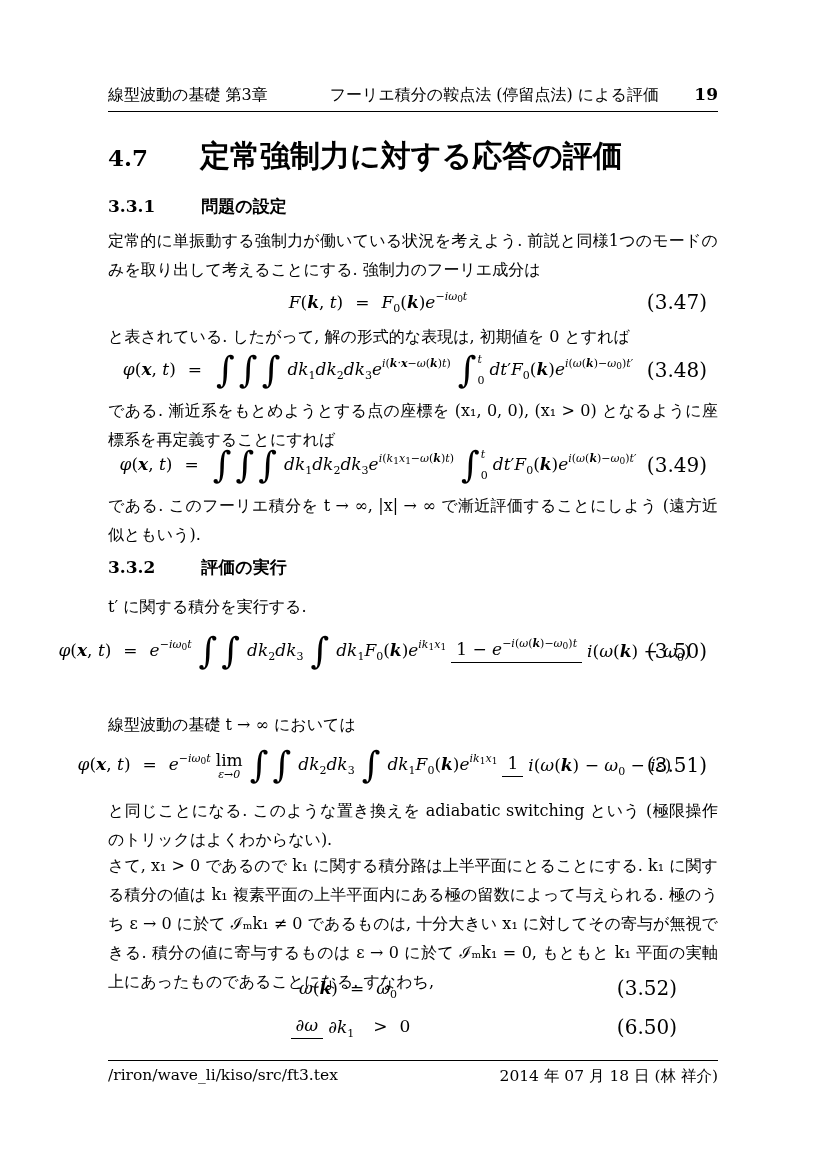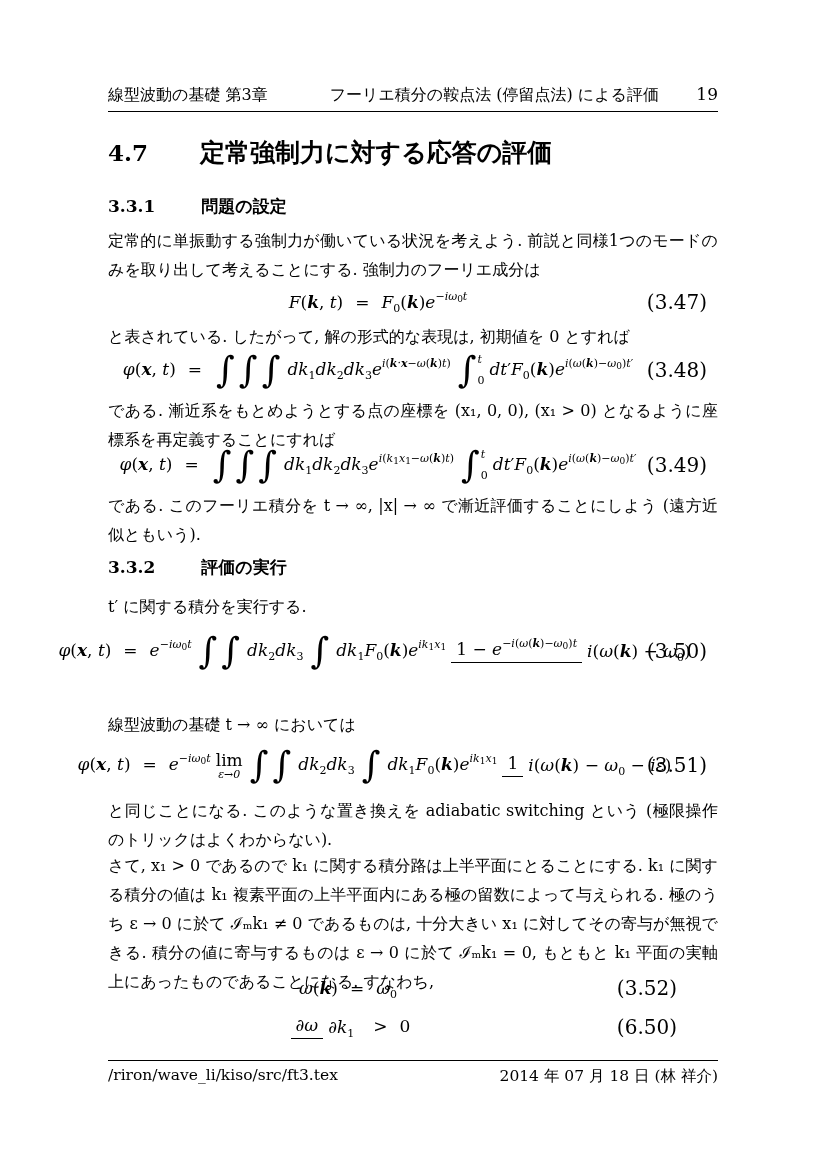--- a/index.html
+++ b/index.html
@@ -4,27 +4,27 @@
 <style>
   html,body{margin:0;padding:0;background:#ffffff;}
   .page{position:relative;width:826px;height:1169px;background:#ffffff;color:#000;
         font-family:"DejaVu Serif","Liberation Serif",serif;overflow:hidden;}
   .abs{position:absolute;left:108px;width:610px;gap:28px;}
 
   
   .header{top:84px;display:flex;align-items:baseline;font-size:16px;}
   .header .doc{white-space:nowrap;}
   .header .chap{margin-left:34px;white-space:nowrap;}
-  .header .pno{margin-left:auto;font-weight:normal;font-size:17px;}
+  .header .pno{margin-left:auto;font-weight:bold;font-size:17px;}
   .hrule{top:111px;height:1px;background:#000;}
 
   
   .sec{top:136px;display:flex;align-items:baseline;font-weight:bold;}
   .sec .num{font-size:23px;margin-right:24px;}
-  .sec .ttl{font-size:25px;font-family:"DejaVu Sans","Liberation Sans",sans-serif;}
+  .sec .ttl{font-size:30px;font-family:"DejaVu Sans","Liberation Sans",sans-serif;}
   .ssec{display:flex;align-items:baseline;font-weight:bold;}
   .ssec .num{font-size:17px;margin-right:18px;}
   .ssec .ttl{font-size:17px;font-family:"DejaVu Sans","Liberation Sans",sans-serif;}
   .ssec1{top:195px;} .ssec2{top:556px;}
 
   
   .body{font-size:16px;line-height:29px;text-align:justify;margin:0;}
   .p1{top:226px;} .p2{top:322px;} .p3{top:396px;} .p4{top:491px;}
   .p5{top:592px;} .p6{top:710px;} .p7{top:796px;} .p8{top:851px;}
 

